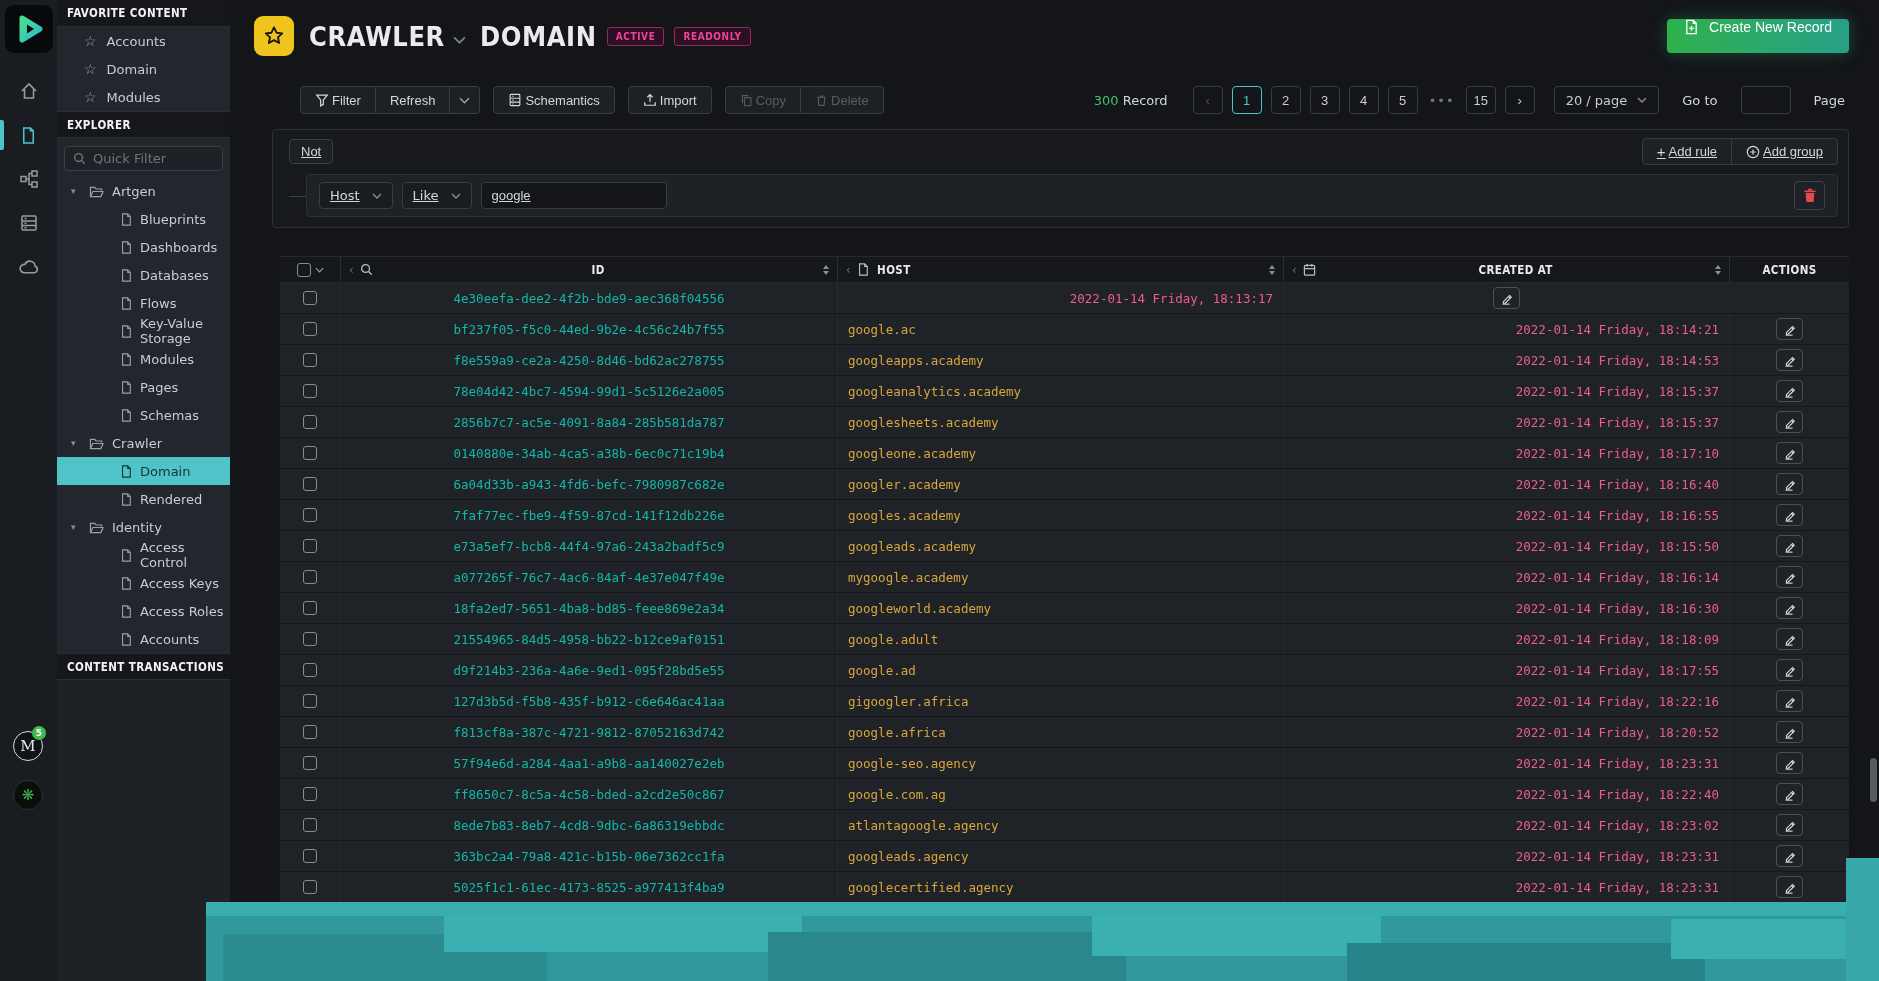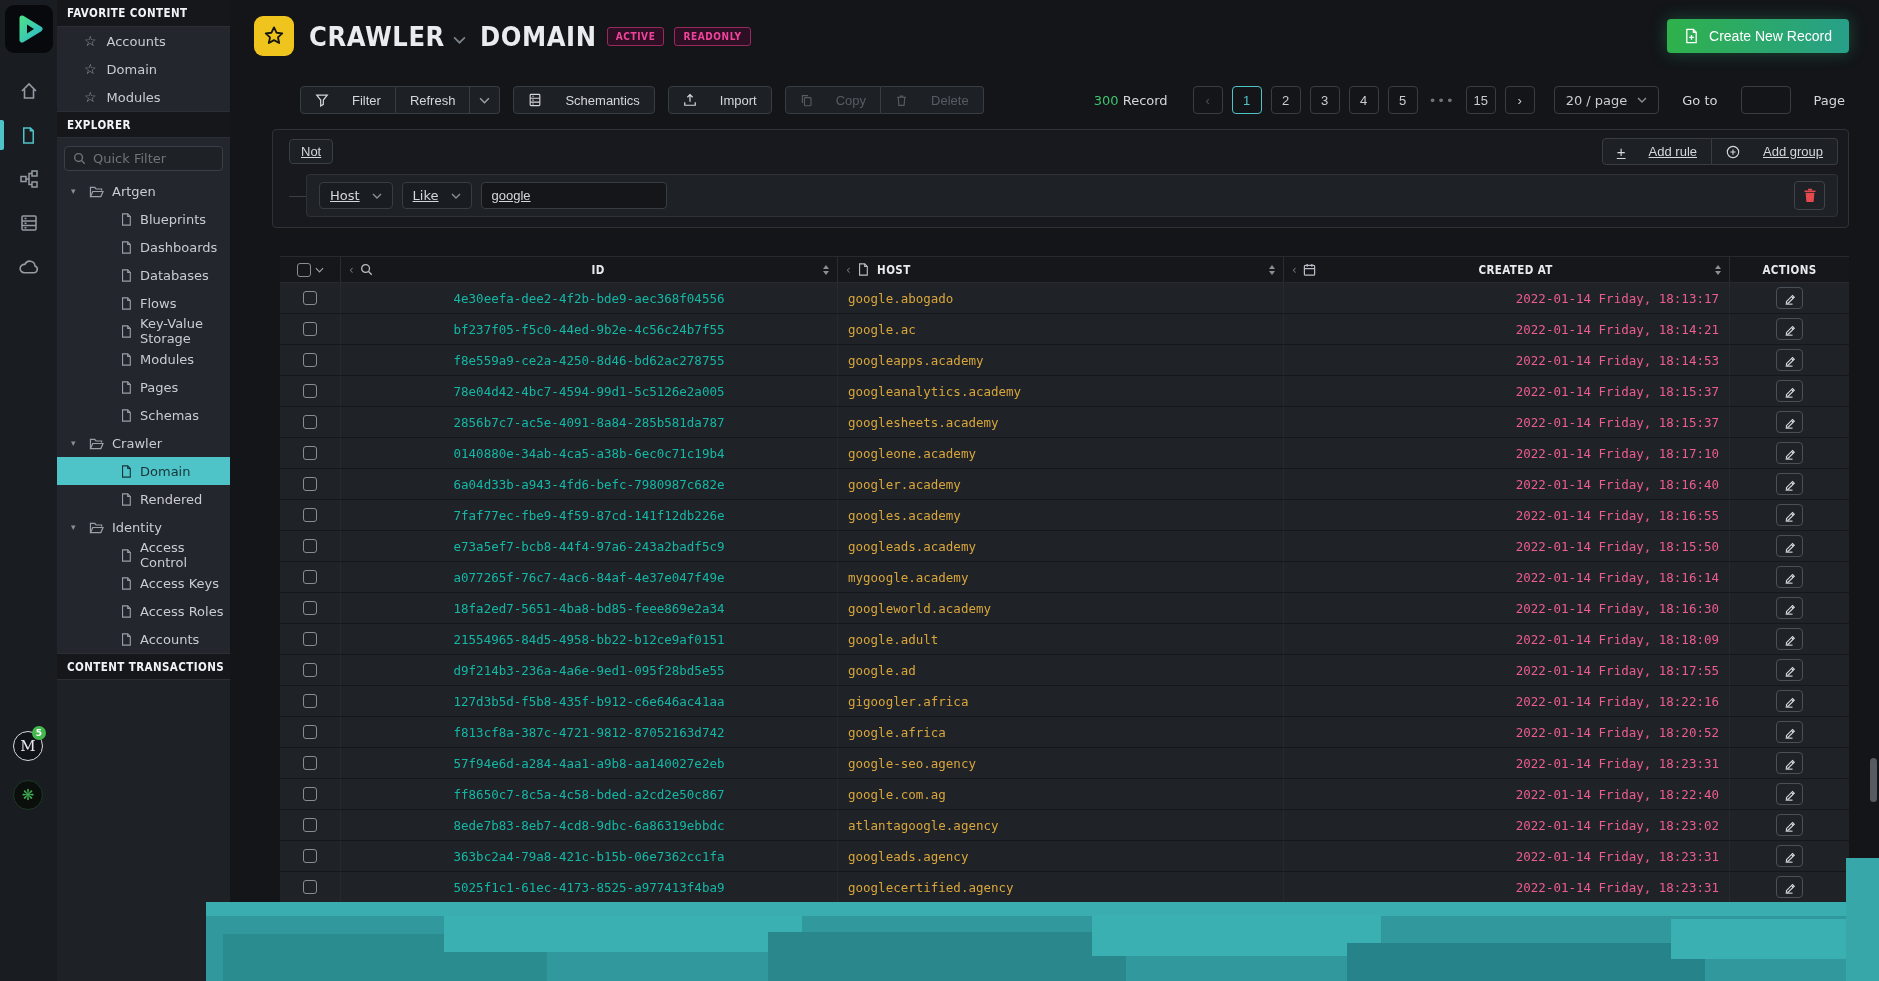--- a/index.html
+++ b/index.html
@@ -40,27 +40,27 @@
 
   
   .main{flex:1;position:relative;padding:0 30px 0 24px;min-width:0;}
   .page-header{margin-top:16px;height:40px;display:flex;align-items:center;}
   .star-tile{width:40px;height:40px;background:#eec41d;border-radius:9px;display:flex;align-items:center;justify-content:center;flex-shrink:0;cursor:pointer;}
   .title{font-size:27px;color:#e9ebed;margin-left:15px;letter-spacing:.6px;}
   .title-chev{color:#7c828a;margin:6px 8px 0 8px;}
   .badge{font-size:10px;font-weight:bold;font-stretch:condensed;letter-spacing:.6px;color:#f0439c;background:#2c0f22;
          border:1px solid #97295f;border-radius:3px;padding:3px 8px;margin-left:10px;}
   .create-btn{margin-left:auto;height:34px;padding:0 17px;border:none;border-radius:4px;color:#fff;font-size:14px;
-         display:flex;align-items:center;gap:10px;cursor:pointer;
+         display:flex;align-items:flex-start;gap:10px;cursor:pointer;
          background:linear-gradient(90deg,#2fb14c,#27a089);box-shadow:0 0 16px rgba(46,177,110,.35);}
 
   
   .toolbar{margin-top:30px;margin-left:46px;display:flex;align-items:center;}
   .btn{height:28px;border:1px solid #383c43;background:#1d2025;color:#d4d7db;font-size:13px;
-       display:flex;align-items:center;gap:23px;padding:0 14px;cursor:pointer;white-space:nowrap;}
+       display:flex;align-items:center;gap:3px;padding:0 14px;cursor:pointer;white-space:nowrap;}
   .btn svg{flex-shrink:0;}
   .btn-group{display:flex;}
   .btn-group .btn:first-child{border-radius:4px 0 0 4px;}
   .btn-group .btn:last-child{border-radius:0 4px 4px 0;}
   .btn-group .btn + .btn{border-left:none;}
   .btn.single{border-radius:4px;margin-left:13px;}
   .btn.disabled{color:#575c63;cursor:default;}
   .btn.split{padding:0 9px;color:#9aa0a8;}
   .toolbar-right{margin-left:auto;display:flex;align-items:center;gap:19px;}
   .rec-count{margin-right:6px;color:#d4d7db;}
@@ -562,21 +562,20 @@
         <div class="th th-actions">
           <span>ACTIONS</span>
         </div>
       </div>
       <div class="tbody">
           <div class="trow">
     <div class="td">
               <span class="cb"></span>
             </div>
     <div class="td id">4e30eefa-dee2-4f2b-bde9-aec368f04556</div>
-    <div class="td host">google.abogado</div>
     <div class="td date">2022-01-14 Friday, 18:13:17</div>
     <div class="td act">
               <button class="edit-btn">
                 <svg width="13" height="13" viewBox="0 0 15 15" fill="none" stroke="currentColor" stroke-width="1.3">
                   <path d="M4 11l7-7 2 2-7 7H4z"></path>
                   <path d="M9.8 5.2l2 2"></path>
                   <path d="M3 14h8"></path>
                 </svg>
               </button>
             </div>

